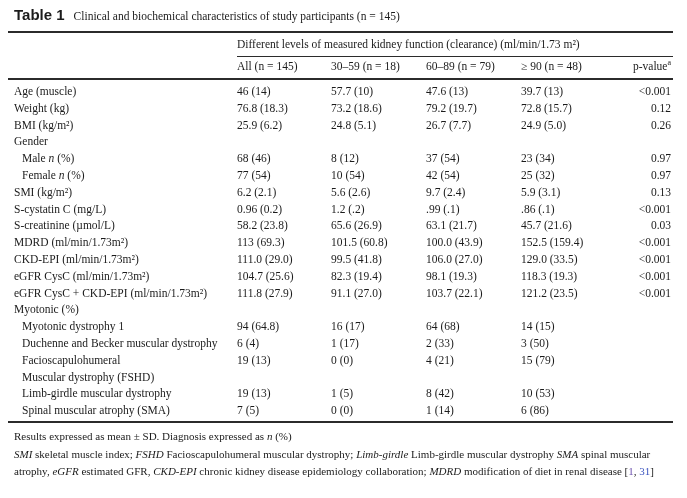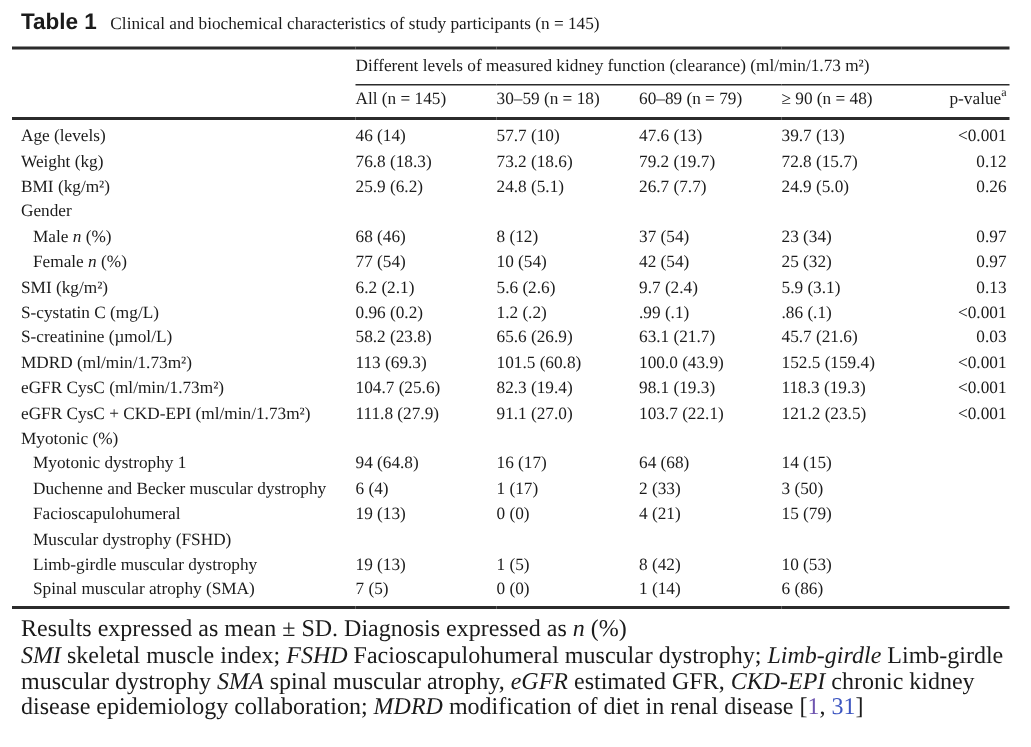--- a/index.html
+++ b/index.html
@@ -26,21 +26,21 @@
   th,td{font-weight:normal;text-align:left;padding:0;vertical-align:bottom;white-space:nowrap;overflow:visible;}
   th.spanner{border-bottom:1px solid var(--rule,#2b2b2b);padding:5px 0 6px 0;}
   tr.colhead th{border-bottom:2px solid var(--rule,#2b2b2b);padding:3px 0 6px 0;}
   td.lbl{padding-left:6px;}
   td.lbl.ind{padding-left:14px;}
   tbody td{height:16.8px;line-height:16.8px;vertical-align:middle;}
   tbody tr:first-child td{padding-top:3px;}
   tbody tr:last-child td{padding-bottom:2px;}
   .pcol{text-align:right !important;padding-right:2px !important;margin-top:28px;}
   sup{font-size:8px;line-height:0;}
-  .footnotes{width:665px;margin-top:5px;font-size:16px;}
+  .footnotes{width:665px;margin-top:5px;font-size:11px;}
   .fline1{margin:0 0 1px 6px;line-height:17px;}
   .fline2{margin:0 0 0 6px;line-height:17px;white-space:normal;}
   .cite{cursor:pointer;}
   .cite.purple{color:var(--link-purple,#6f55b0);}
   .cite.blue{color:var(--link-blue,#3c55c0);}
   i{font-style:italic;}
 </style>
 </head>
 <body>
 
@@ -66,21 +66,21 @@
         <th></th>
         <th>All (n = 145)</th>
         <th>30–59 (n = 18)</th>
         <th>60–89 (n = 79)</th>
         <th>≥ 90 (n = 48)</th>
         <th class="pcol"><span>p-value</span><sup>a</sup></th>
       </tr>
     </thead>
     <tbody>
         <tr>
-          <td class="lbl"><span>Age (levels)</span></td>
+          <td class="lbl"><span>Age (muscle)</span></td>
           <td>46 (14)</td>
           <td>57.7 (10)</td>
           <td>47.6 (13)</td>
           <td>39.7 (13)</td>
           <td class="pcol">&lt;0.001</td>
         </tr>
         <tr>
           <td class="lbl"><span>Weight (kg)</span></td>
           <td>76.8 (18.3)</td>
           <td>73.2 (18.6)</td>
@@ -146,20 +146,28 @@
         </tr>
         <tr>
           <td class="lbl"><span>MDRD (ml/min/1.73m²)</span></td>
           <td>113 (69.3)</td>
           <td>101.5 (60.8)</td>
           <td>100.0 (43.9)</td>
           <td>152.5 (159.4)</td>
           <td class="pcol">&lt;0.001</td>
         </tr>
         <tr>
+          <td class="lbl"><span>CKD-EPI (ml/min/1.73m²)</span></td>
+          <td>111.0 (29.0)</td>
+          <td>99.5 (41.8)</td>
+          <td>106.0 (27.0)</td>
+          <td>129.0 (33.5)</td>
+          <td class="pcol">&lt;0.001</td>
+        </tr>
+        <tr>
           <td class="lbl"><span>eGFR CysC (ml/min/1.73m²)</span></td>
           <td>104.7 (25.6)</td>
           <td>82.3 (19.4)</td>
           <td>98.1 (19.3)</td>
           <td>118.3 (19.3)</td>
           <td class="pcol">&lt;0.001</td>
         </tr>
         <tr>
           <td class="lbl"><span>eGFR CysC + CKD-EPI (ml/min/1.73m²)</span></td>
           <td>111.8 (27.9)</td>

